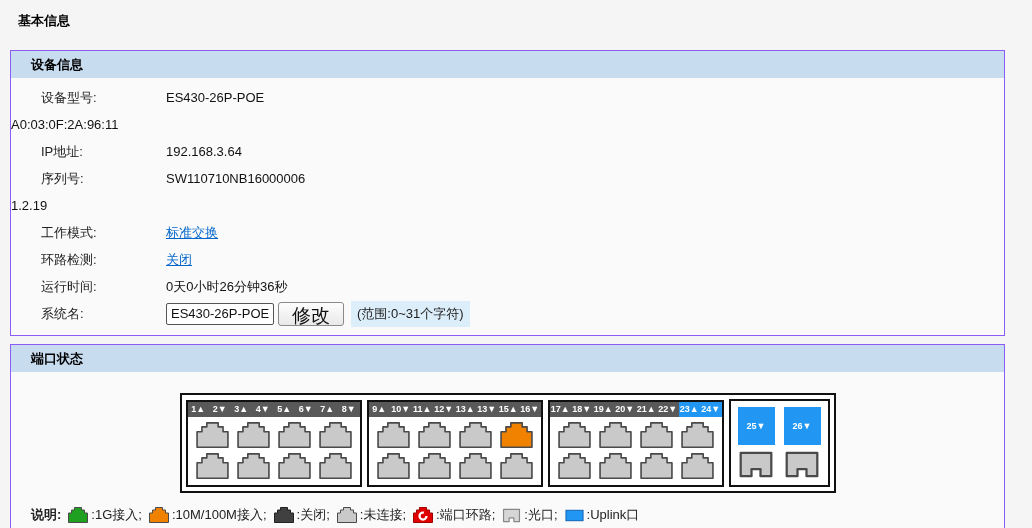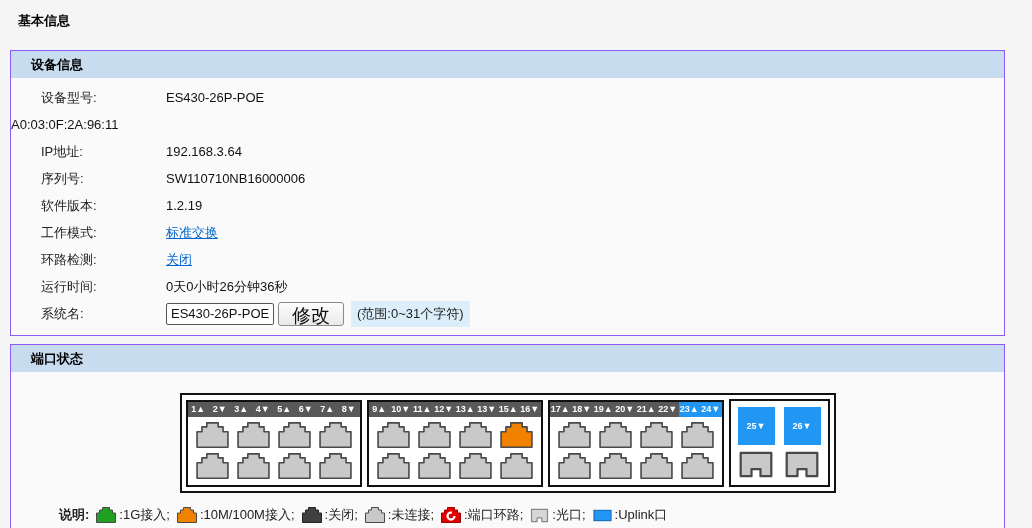--- a/index.html
+++ b/index.html
@@ -77,21 +77,21 @@
   .pport svg { display: block; }
   .fiber-box { border: 2px solid #111; background: #fff; display: flex; gap: 9px; padding: 6px 7px; }
   .fcol { display: flex; flex-direction: column; gap: 5px; align-items: center; }
   .flabel {
     background: #2196f3; color: #fff; font-size: 9px; font-weight: bold;
     width: 37px; text-align: center; padding: 14px 0; line-height: 10px;
   }
   .fport { cursor: pointer; line-height: 0; }
 
   
-  .legend { display: flex; margin: 13px 0 10px 48px; font-size: 13px; }
+  .legend { display: flex; margin: 13px 0 10px 20px; font-size: 13px; }
   .legend-title { font-weight: bold; margin-right: 7px; }
   .legend-item { display: inline-flex; align-items: center; margin-right: 7px; gap: 3px; }
   .legend-item .licon { line-height: 0; display: inline-flex; }
 </style>
 </head>
 <body>
 
 <div class="page-title">基本信息</div>
 
 <div class="panel">
@@ -106,21 +106,20 @@
     </div>
     <div class="row">
       <span class="rlabel">IP地址:</span>
       <span class="rvalue">192.168.3.64</span>
     </div>
     <div class="row">
       <span class="rlabel">序列号:</span>
       <span class="rvalue">SW110710NB16000006</span>
     </div>
     <div class="row">
-      <span class="rlabel">软件版本:</span>
       <span class="rvalue">1.2.19</span>
     </div>
     <div class="row">
       <span class="rlabel">工作模式:</span>
       <a href="#" class="rvalue">标准交换</a>
     </div>
     <div class="row">
       <span class="rlabel">环路检测:</span>
       <a href="#" class="rvalue">关闭</a>
     </div>

